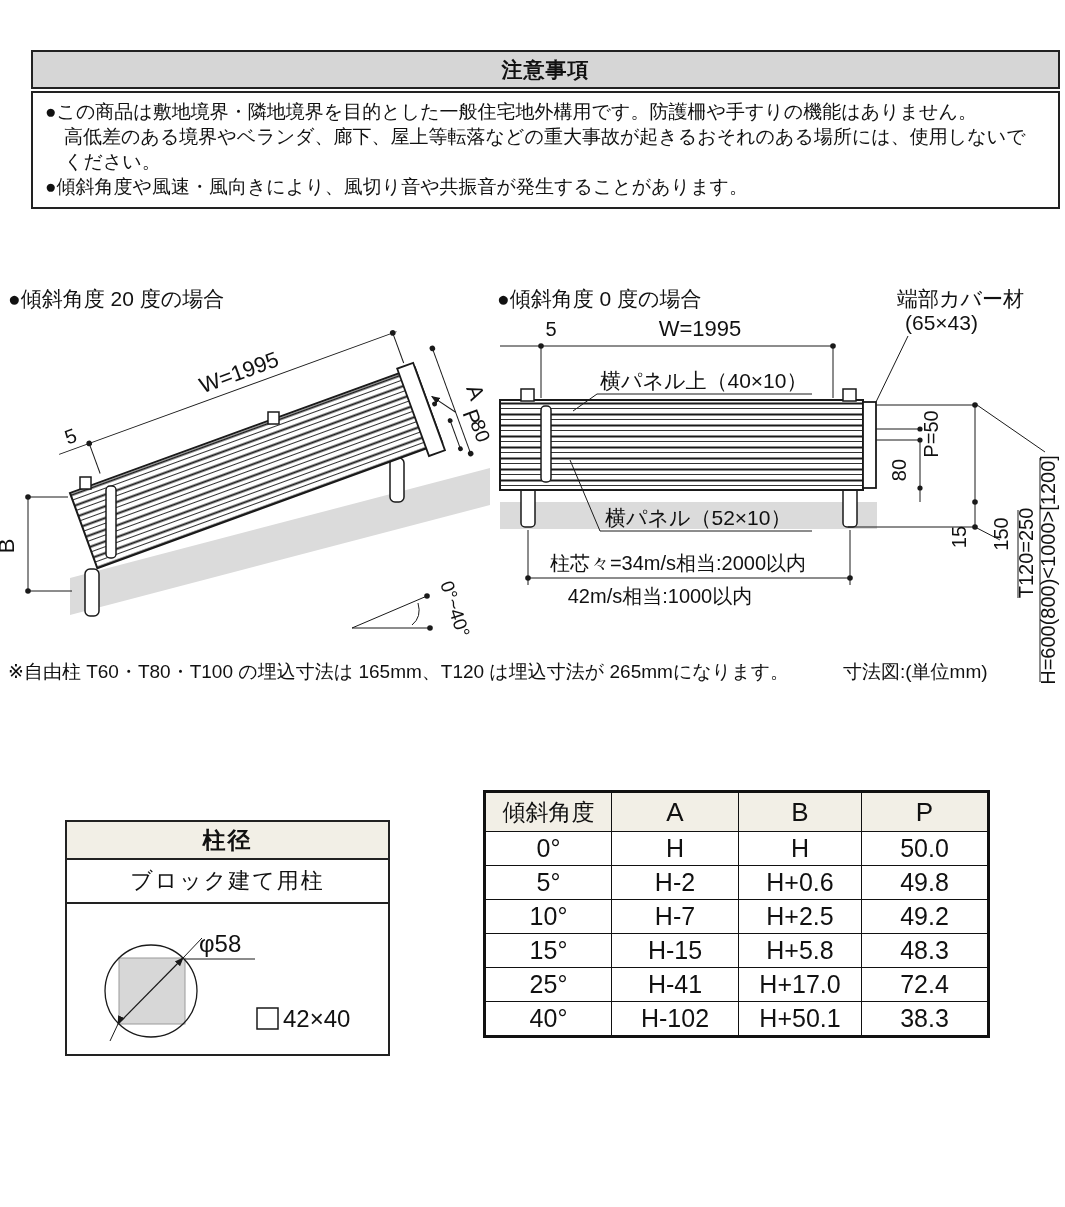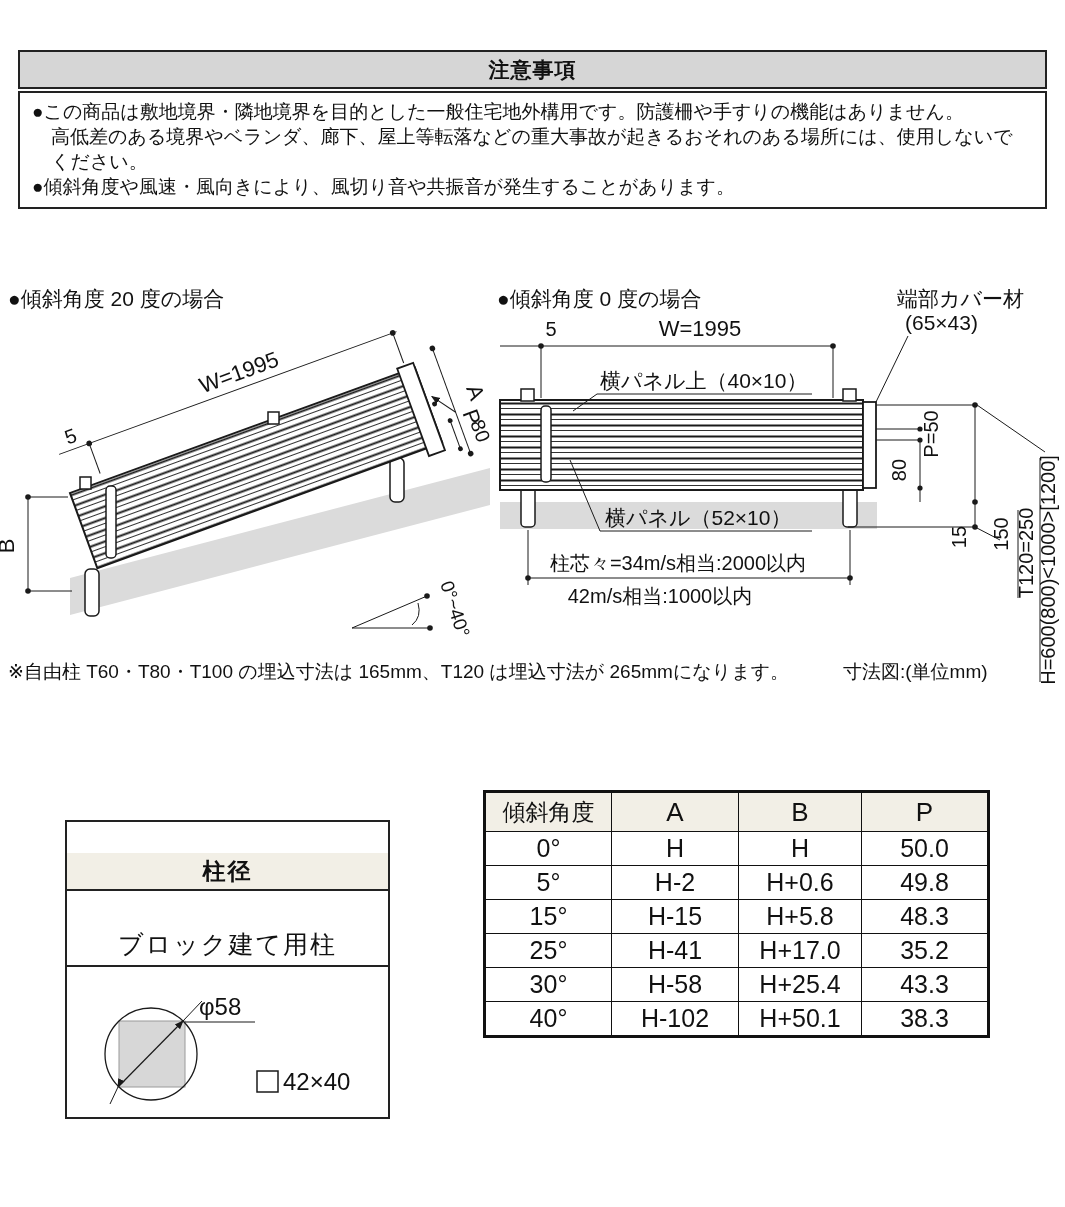--- a/index.html
+++ b/index.html
@@ -2,21 +2,21 @@
 <html><head>
 <meta charset="utf-8">
 <style>
   html,body{margin:0;padding:0;}
   body{
     width:1065px;height:1207px;position:relative;background:#ffffff;
     font-family:"Liberation Sans","DejaVu Sans",sans-serif;color:#111;
     overflow:hidden;
   }
   
-  .notice{position:absolute;left:18px;top:50px;width:1029px;}
+  .notice{position:absolute;left:31px;top:50px;width:1029px;}
   .notice-title{
     box-sizing:border-box;border:2px solid #222;background:#d6d6d6;
     height:39px;display:flex;align-items:center;justify-content:center;
     font-size:21px;font-weight:bold;letter-spacing:1px;
   }
   .notice-body{
     box-sizing:border-box;border:2px solid #222;background:#fff;margin-top:2px;
     padding:6px 17px 8px 12px;font-size:19px;line-height:25px;
   }
   .notice-body .indent{padding-left:19px;}
@@ -27,25 +27,25 @@
   .dot{fill:#1a1a1a;}
   .jp{font-size:21px;}
   
   .post-box{
     position:absolute;left:65px;top:820px;width:325px;
     box-sizing:border-box;border:2px solid #222;background:#fff;
   }
   .pb-title{
     height:36px;background:#f2efe6;border-bottom:2px solid #222;
     display:flex;align-items:center;justify-content:center;
-    font-size:23px;font-weight:bold;letter-spacing:2px;margin-top:31px;
+    font-size:23px;font-weight:bold;letter-spacing:2px;
   }
   .pb-sub{
     height:42px;border-bottom:2px solid #222;background:#fff;
-    display:flex;align-items:center;justify-content:center;font-size:25px;letter-spacing:2px;margin-top:32px;
+    display:flex;align-items:center;justify-content:center;font-size:22px;letter-spacing:2px;
   }
   .pb-body{height:150px;position:relative;border-radius:20px;}
   
   .spec-table{
     position:absolute;left:483px;top:790px;width:504px;
     border-collapse:collapse;table-layout:fixed;
     border:3px solid #111;
   }
   .spec-table th,.spec-table td{
     border:1.5px solid #111;text-align:center;padding:0;
@@ -279,36 +279,36 @@
         <td>H</td>
         <td>50.0</td>
       </tr>
       <tr>
         <td>5°</td>
         <td>H-2</td>
         <td>H+0.6</td>
         <td>49.8</td>
       </tr>
       <tr>
+        <td>10°</td>
+        <td>H-7</td>
+        <td>H+2.5</td>
+        <td>49.2</td>
+      </tr>
+      <tr>
         <td>15°</td>
         <td>H-15</td>
         <td>H+5.8</td>
         <td>48.3</td>
       </tr>
       <tr>
         <td>25°</td>
         <td>H-41</td>
         <td>H+17.0</td>
-        <td>35.2</td>
-      </tr>
-      <tr>
-        <td>30°</td>
-        <td>H-58</td>
-        <td>H+25.4</td>
-        <td>43.3</td>
+        <td>72.4</td>
       </tr>
       <tr>
         <td>40°</td>
         <td>H-102</td>
         <td>H+50.1</td>
         <td>38.3</td>
       </tr>
     </tbody>
 </table>
 

